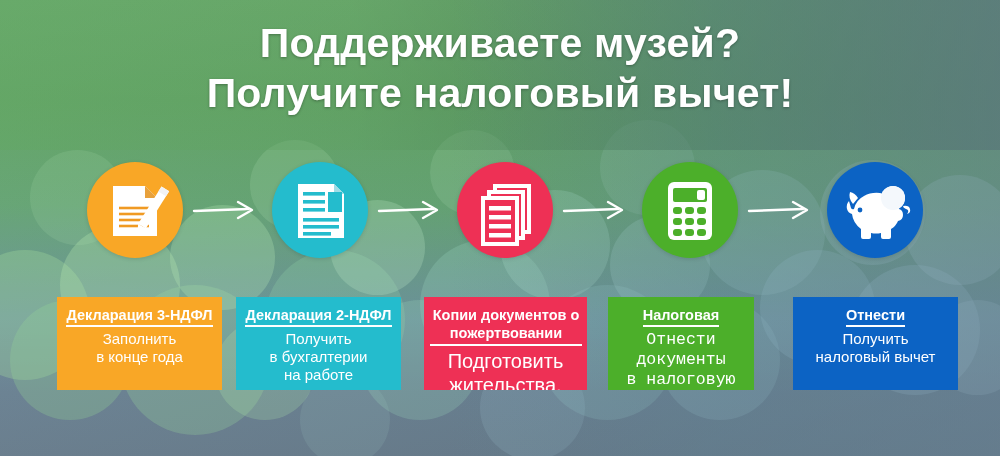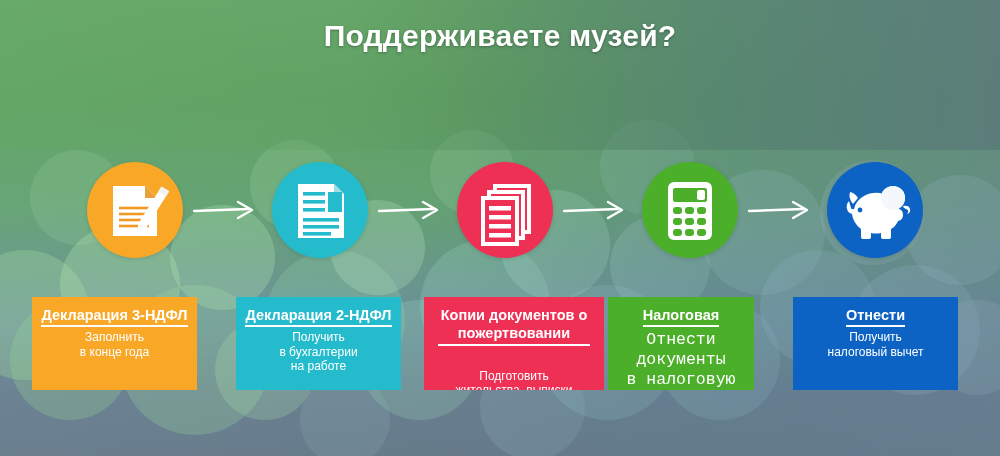--- a/index.html
+++ b/index.html
@@ -56,21 +56,21 @@
   }
 
   
   .headline {
     position: absolute;
     left: 0;
     right: 0;
     top: 18px;
     text-align: center;
     color: #ffffff;
-    font-size: 30px;
+    font-size: 41px;
     font-weight: bold;
     line-height: 1.22;
     letter-spacing: 0.2px;
     text-shadow: 0 1px 3px rgba(0,0,0,0.30);
     white-space: nowrap;
   }
   .headline .l2 { display: block; }
 
   
   .icon-row {
@@ -115,25 +115,25 @@
     border-bottom: 2px solid #ffffff;
     padding-bottom: 1px;
     margin-bottom: 3px;
     white-space: nowrap;
   }
   .card .c-title-2l {
     white-space: normal;
     display: inline-block;
   }
   .card .c-body {
-    font-size: 12px;
+    font-size: 15px;
     line-height: 1.20;
     font-weight: normal;
   }
-  .card.pink .c-body { font-size: 12px; margin-top: 20px; }
+  .card.pink .c-body { font-size: 20px; }
   .card.green .c-body { font-size: 16.5px; font-family: Liberation Mono, monospace; }
 </style>
 </head>
 <body>
 
 <div id="banner">
 
   <div class="bokeh-layer">
     <div class="bk" style="left:-40px; top:250px; width:130px; height:130px; background:rgba(168,226,160,0.30);"></div>
     <div class="bk" style="left:10px;  top:300px; width:120px; height:120px; background:rgba(150,215,150,0.28);"></div>
@@ -160,20 +160,21 @@
     <div class="bk" style="left:600px; top:120px; width:95px;  height:95px;  background:rgba(185,225,215,0.14);"></div>
     <div class="bk" style="left:30px;  top:150px; width:95px;  height:95px;  background:rgba(185,232,185,0.14);"></div>
     <div class="bk" style="left:480px; top:355px; width:105px; height:105px; background:rgba(170,205,215,0.16);"></div>
     <div class="bk" style="left:300px; top:375px; width:90px;  height:90px;  background:rgba(165,205,200,0.14);"></div>
   </div>
   <div class="wash-top"></div>
   <div class="wash-right"></div>
 
   <div class="headline">
     <span>Поддерживаете музей?</span>
+    <span class="l2">Получите налоговый вычет!</span>
   </div>
 
   <div class="icon-row">
 
     <div class="icon-circle" style="left:87px; background:#F9A726;">
       <svg width="96" height="96" viewBox="0 0 96 96">
         <path d="M26 24 H58 L70 36 V74 H26 Z" fill="#ffffff"></path>
         <path d="M58 24 L70 36 H58 Z" fill="#e8a13c"></path>
         <g stroke="#F09A23" stroke-width="2.6">
           <line x1="32" y1="46" x2="62" y2="46"></line>
@@ -272,38 +273,38 @@
         <path d="M26 42 q-5 -6 -3 -12 q5 1 8 6 Z" fill="#ffffff"></path>
         <circle cx="33" cy="48" r="2.4" fill="#0C63C4"></circle>
         <circle cx="66" cy="36" r="12" fill="#ffffff"></circle>
         <circle cx="66" cy="36" r="12" fill="#f4f8fc"></circle>
         <path d="M76 44 q6 -1 7 3 q1 4 -3 5 q3 -4 -1 -5 q-3 -1 -3 -3 Z" fill="#ffffff"></path>
       </svg>
     </div>
 
   </div>
 
-  <div class="card orange" style="left:32px; width:165px; background:#F9A726;">
+  <div class="card orange" style="left:57px; width:165px; background:#F9A726;">
     <div class="c-title">Декларация 3-НДФЛ</div>
     <div class="c-body">
       <div>Заполнить</div>
       <div>в конце года</div>
     </div>
   </div>
 
   <div class="card teal" style="left:236px; width:165px; background:#24BCCD;">
     <div class="c-title">Декларация 2-НДФЛ</div>
     <div class="c-body">
       <div>Получить</div>
       <div>в бухгалтерии</div>
       <div>на работе</div>
     </div>
   </div>
 
-  <div class="card pink" style="left:424px; width:180px; background:#EE3055;">
+  <div class="card pink" style="left:424px; width:163px; background:#EE3055;">
     <div class="c-title c-title-2l" style="width:152px;">Копии документов о пожертвовании</div>
     <div class="c-body">
       <div>Подготовить</div>
       <div>жительства, выписки</div>
     </div>
   </div>
 
   <div class="card green" style="left:608px; width:146px; background:#4CAF2A;">
     <div class="c-title">Налоговая</div>
     <div class="c-body">

